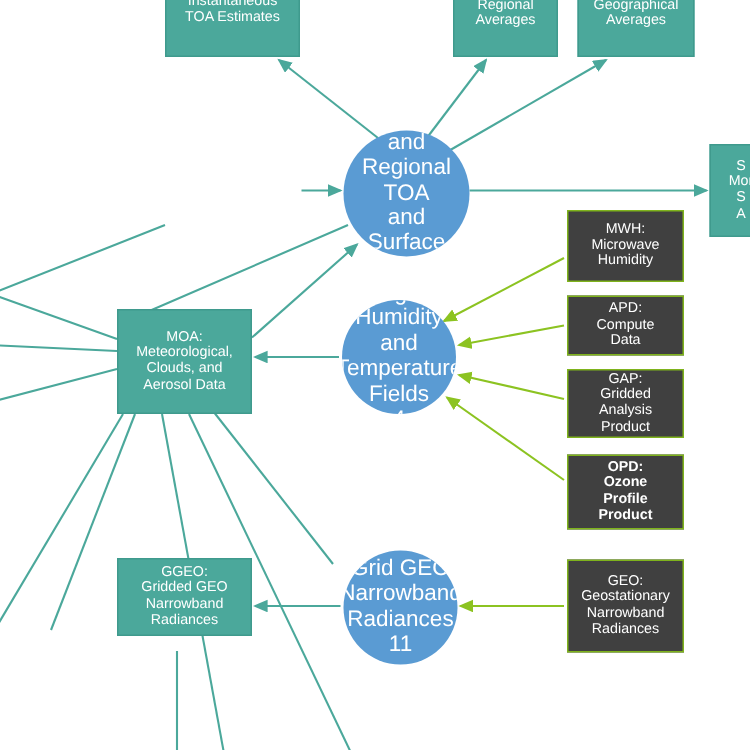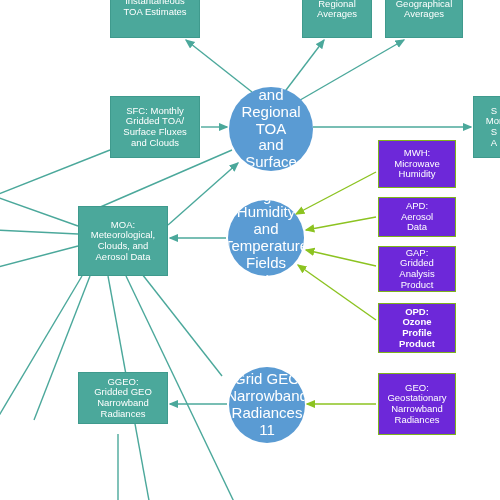--- a/index.html
+++ b/index.html
@@ -34,21 +34,21 @@
     white-space: pre-line;
     overflow: hidden;
   }
   .rect-teal {
     background: #4ba89b;
     border: 1px solid #3f9a8d;
     font-size: 9.5px;
     padding: 2px;
   }
   .rect-green {
-    background: #6d28d9;
+    background: #404040;
     border: 1px solid #7fb31c;
     font-size: 9.5px;
     padding: 17px;
   }
   .circle-blue {
     background: #5a9bd3;
     border-radius: 50%;
     font-size: 15px;
     padding: 3px;
   }
@@ -109,40 +109,36 @@
 
   <div class="node rect-teal" style="left:110px;top:-24px;width:90px;height:62px;">Instantaneous
 TOA Estimates</div>
   <div class="node rect-teal" style="left:302px;top:-30px;width:70px;height:68px;">Monthly
 Regional
 Averages</div>
   <div class="node rect-teal" style="left:385px;top:-30px;width:78px;height:68px;">Monthly
 Geographical
 Averages</div>
 
-  <div class="node rect-teal" style="left:110px;top:96px;width:90px;height:62px;">SFC: Monthly
-Gridded TOA/
-Surface Fluxes
-and Clouds</div>
   <div class="node circle-blue" style="left:229px;top:87px;width:84px;height:84px;">Compute
 Monthly and
 Regional TOA
 and Surface
 Averages
 10</div>
   <div class="node rect-teal" style="left:473px;top:96px;width:42px;height:62px;">S
 Mor
 S
 A</div>
 
   <div class="node rect-green" style="left:378px;top:140px;width:78px;height:48px;">MWH:
 Microwave
 Humidity</div>
   <div class="node rect-green" style="left:378px;top:197px;width:78px;height:40px;">APD:
-Aerosol Data</div>
+Compute Data</div>
 
   <div class="node rect-teal" style="left:78px;top:206px;width:90px;height:70px;">MOA:
 Meteorological,
 Clouds, and
 Aerosol Data</div>
   <div class="node circle-blue" style="left:228px;top:200px;width:76px;height:76px;">Regrid
 Humidity and
 Temperature
 Fields
 4</div>

